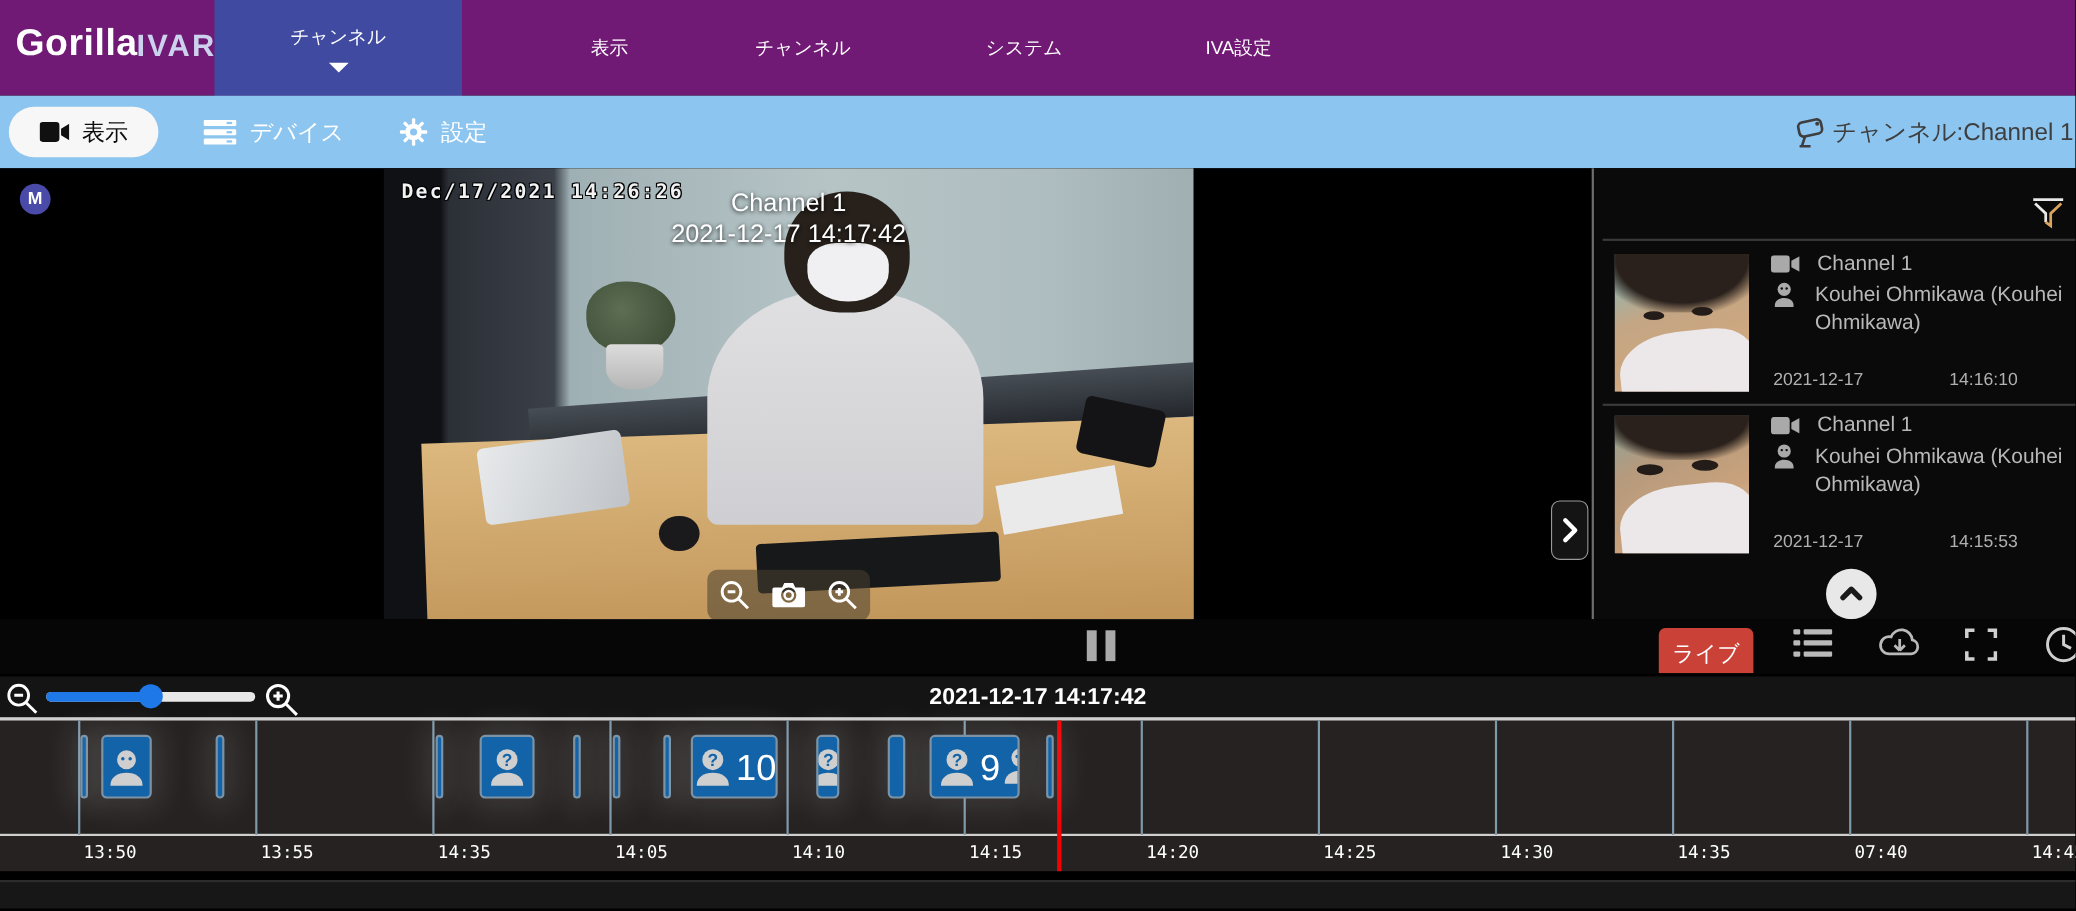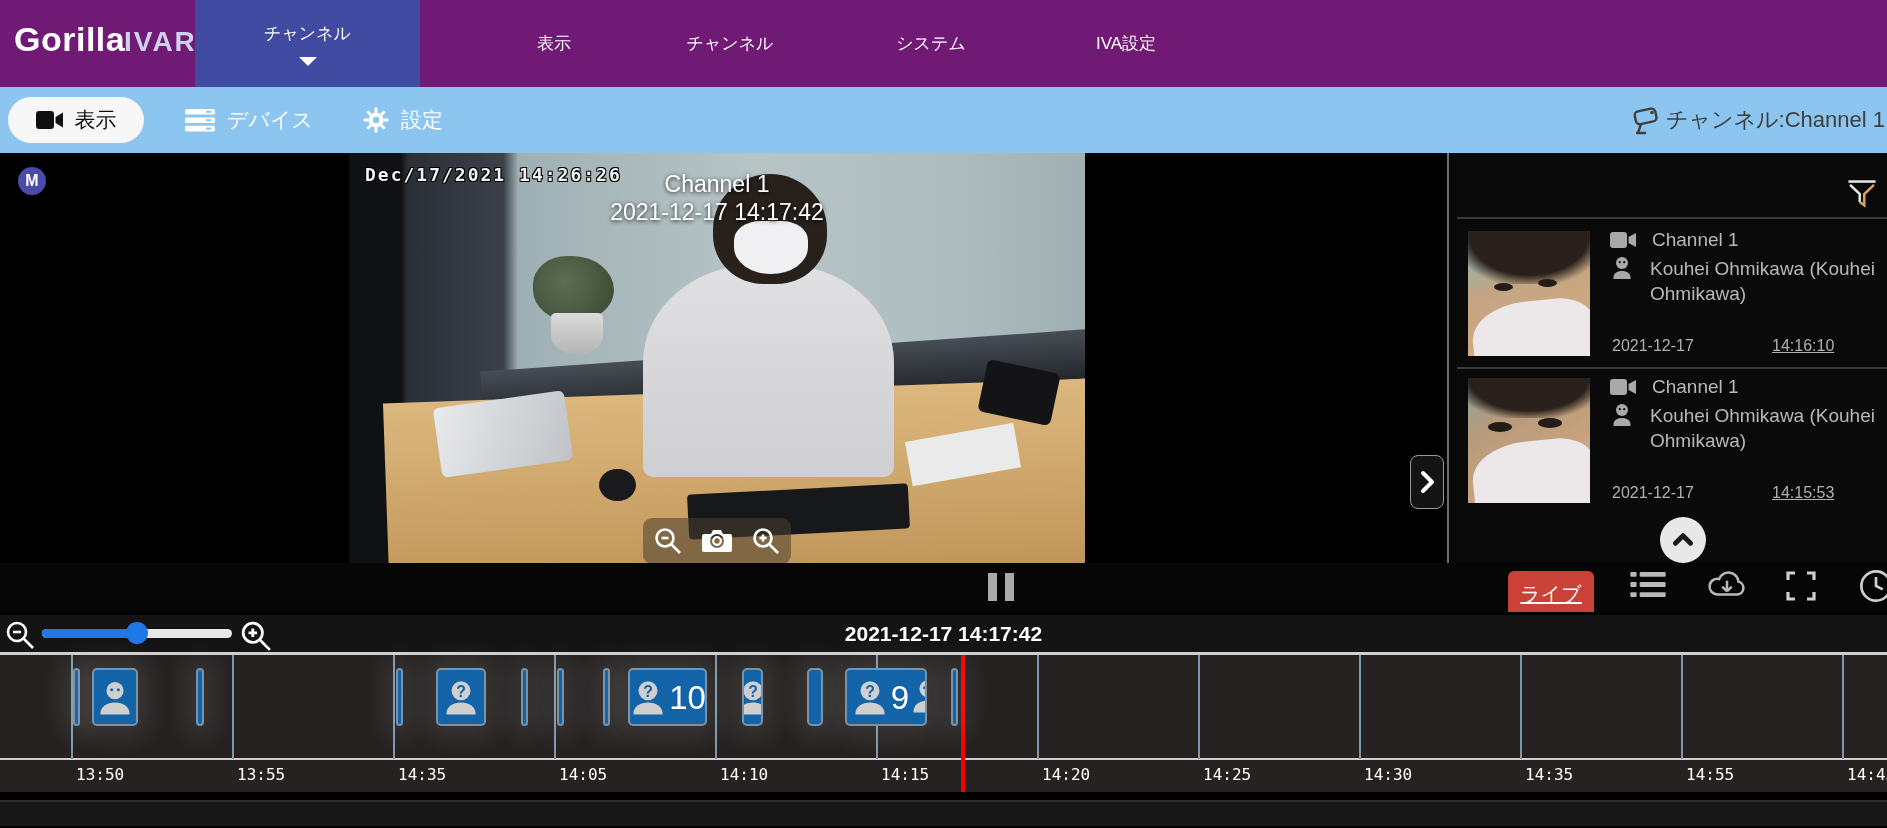--- a/index.html
+++ b/index.html
@@ -79,30 +79,30 @@
   .face.face2{background:linear-gradient(150deg,#8ba59b 0%,#b59a7d 30%,#c9a27c 65%,#d5cdc8 100%);}
   .face.face2 .hair{height:46%;}
   .face.face2 .eye.l{left:20px;top:44px;width:24px;height:10px;}
   .face.face2 .eye.r{left:70px;top:40px;width:24px;height:10px;}
   .face.face2 .mask{top:50%;}
   .e-row{position:absolute;left:161px;display:flex;align-items:flex-start;gap:16px;color:#b8b8b8;}
   .e-row.r1{top:6px;font-size:19px;align-items:center;}
   .e-row.r2{top:33px;font-size:19px;}
   .pname{width:234px;line-height:25px;word-break:break-all;}
   .edate{position:absolute;left:163px;top:114px;font-size:16px;color:#b0b0b0;}
-  .etime{position:absolute;left:323px;top:114px;font-size:16px;color:#b0b0b0;text-decoration:underline;}
+  .etime{position:absolute;left:323px;top:114px;font-size:16px;color:#b0b0b0;}
   .up-circle{position:absolute;left:211px;top:364px;width:46px;height:46px;border-radius:50%;background:#e8e8e8;
              display:flex;align-items:center;justify-content:center;cursor:pointer;}
 
   
   .controlbar{position:absolute;left:0;top:563px;width:100%;height:49px;background:#060606;}
   .pause{position:absolute;left:988px;top:10px;display:flex;gap:8px;cursor:pointer;}
   .pause span{width:9px;height:28px;background:#a9a9a9;}
   .live{position:absolute;left:1508px;top:8px;width:86px;height:47px;background:#ca4237;color:#fff;border-radius:6px;
-        font-size:20px;display:flex;align-items:center;justify-content:center;cursor:pointer;text-decoration:underline;}
+        font-size:20px;display:flex;align-items:center;justify-content:center;cursor:pointer;}
   .cb-icon{position:absolute;top:8px;cursor:pointer;}
 
   
   .tlh{position:absolute;left:0;top:612px;width:100%;height:40px;background:#141414;border-top:3px solid #000;}
   .tlh-ts{position:absolute;left:0;right:0;top:7px;text-align:center;color:#fff;font-size:21px;font-weight:bold;}
   .zoomout{position:absolute;left:5px;top:4px;cursor:pointer;}
   .zoomin{position:absolute;left:240px;top:4px;cursor:pointer;}
   .slider{position:absolute;left:42px;top:14px;width:190px;height:9px;border-radius:5px;background:#e8e8e8;cursor:pointer;}
   .slider .fill{position:absolute;left:0;top:0;height:9px;border-radius:5px;background:#1e78e8;}
   .slider .thumb{position:absolute;top:-7px;width:22px;height:22px;border-radius:50%;background:#1e78e8;cursor:grab;}
@@ -382,21 +382,21 @@
       <div class="tick-label" style="left: 881px;">14:15</div>
       <div class="tick-line" style="left: 1037px;"></div>
       <div class="tick-label" style="left: 1042px;">14:20</div>
       <div class="tick-line" style="left: 1198px;"></div>
       <div class="tick-label" style="left: 1203px;">14:25</div>
       <div class="tick-line" style="left: 1359px;"></div>
       <div class="tick-label" style="left: 1364px;">14:30</div>
       <div class="tick-line" style="left: 1520px;"></div>
       <div class="tick-label" style="left: 1525px;">14:35</div>
       <div class="tick-line" style="left: 1681px;"></div>
-      <div class="tick-label" style="left: 1686px;">14:55</div>
+      <div class="tick-label" style="left: 1686px;">07:40</div>
       <div class="tick-line" style="left: 1842px;"></div>
       <div class="tick-label" style="left: 1847px;">14:45</div>
       <div class="marker bar" style="left: 73px; width: 7px;"></div>
       <div class="marker" style="left: 92px; width: 46px;">
         <svg width="38" height="44" viewBox="0 0 24 24">
           <circle cx="12" cy="8" r="5.4" fill="#cfcfcf"></circle>
           <circle cx="9.9" cy="7.4" r="1" fill="#1263a8"></circle>
           <circle cx="14.1" cy="7.4" r="1" fill="#1263a8"></circle>
           <path d="M2.8 22.5c0-4.4 4.1-7 9.2-7s9.2 2.6 9.2 7v.5H2.8z" fill="#cfcfcf"></path>
         </svg>

